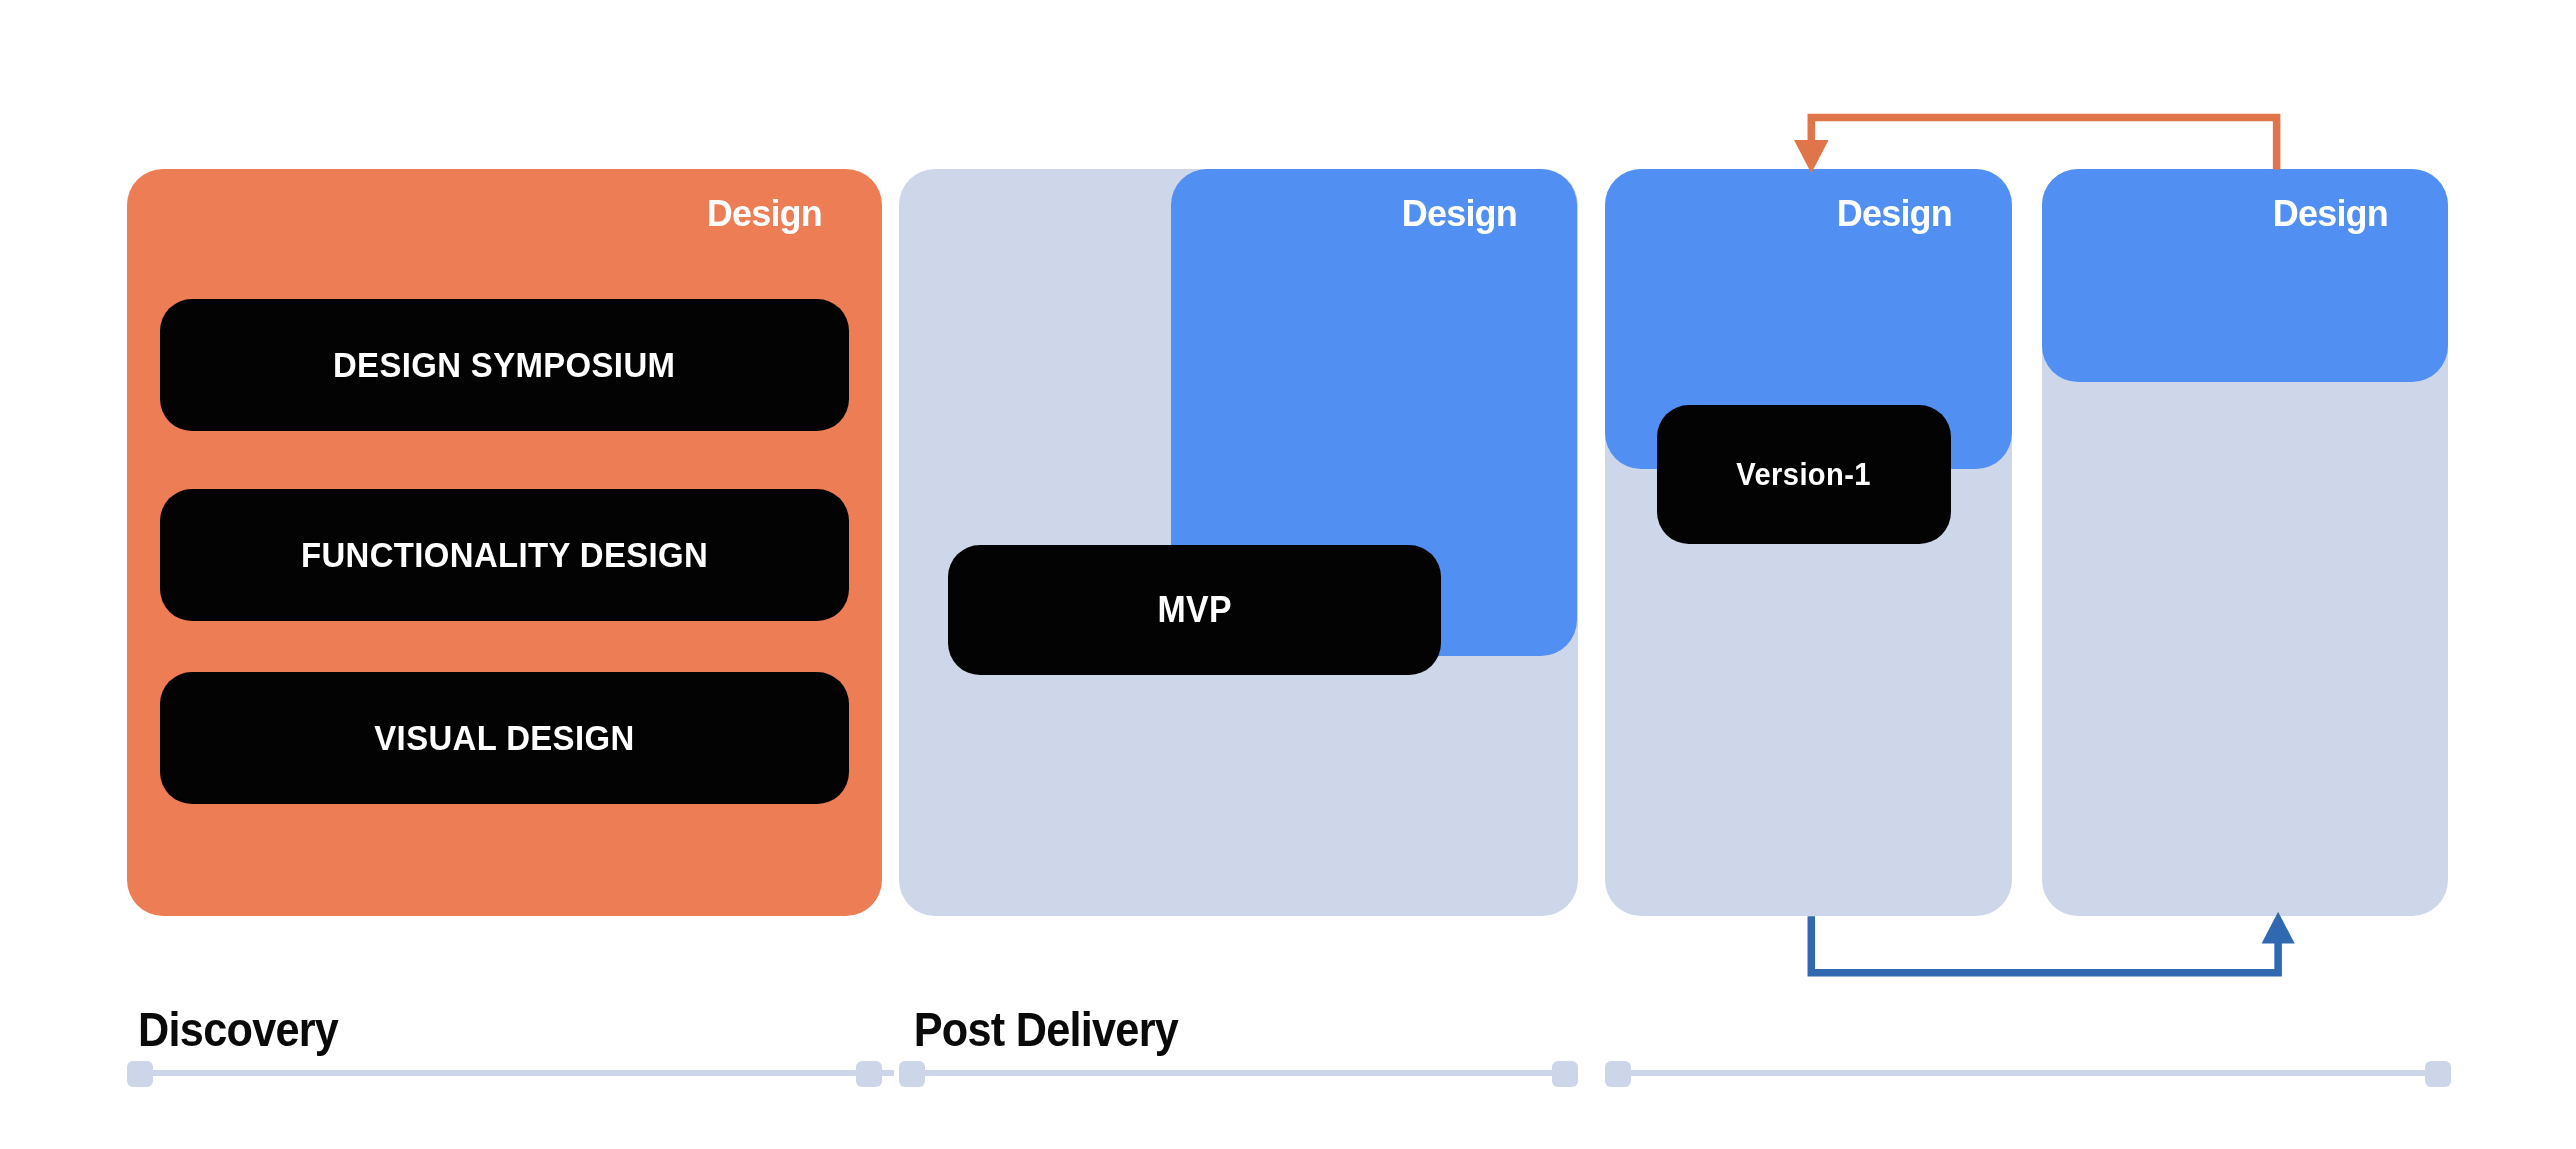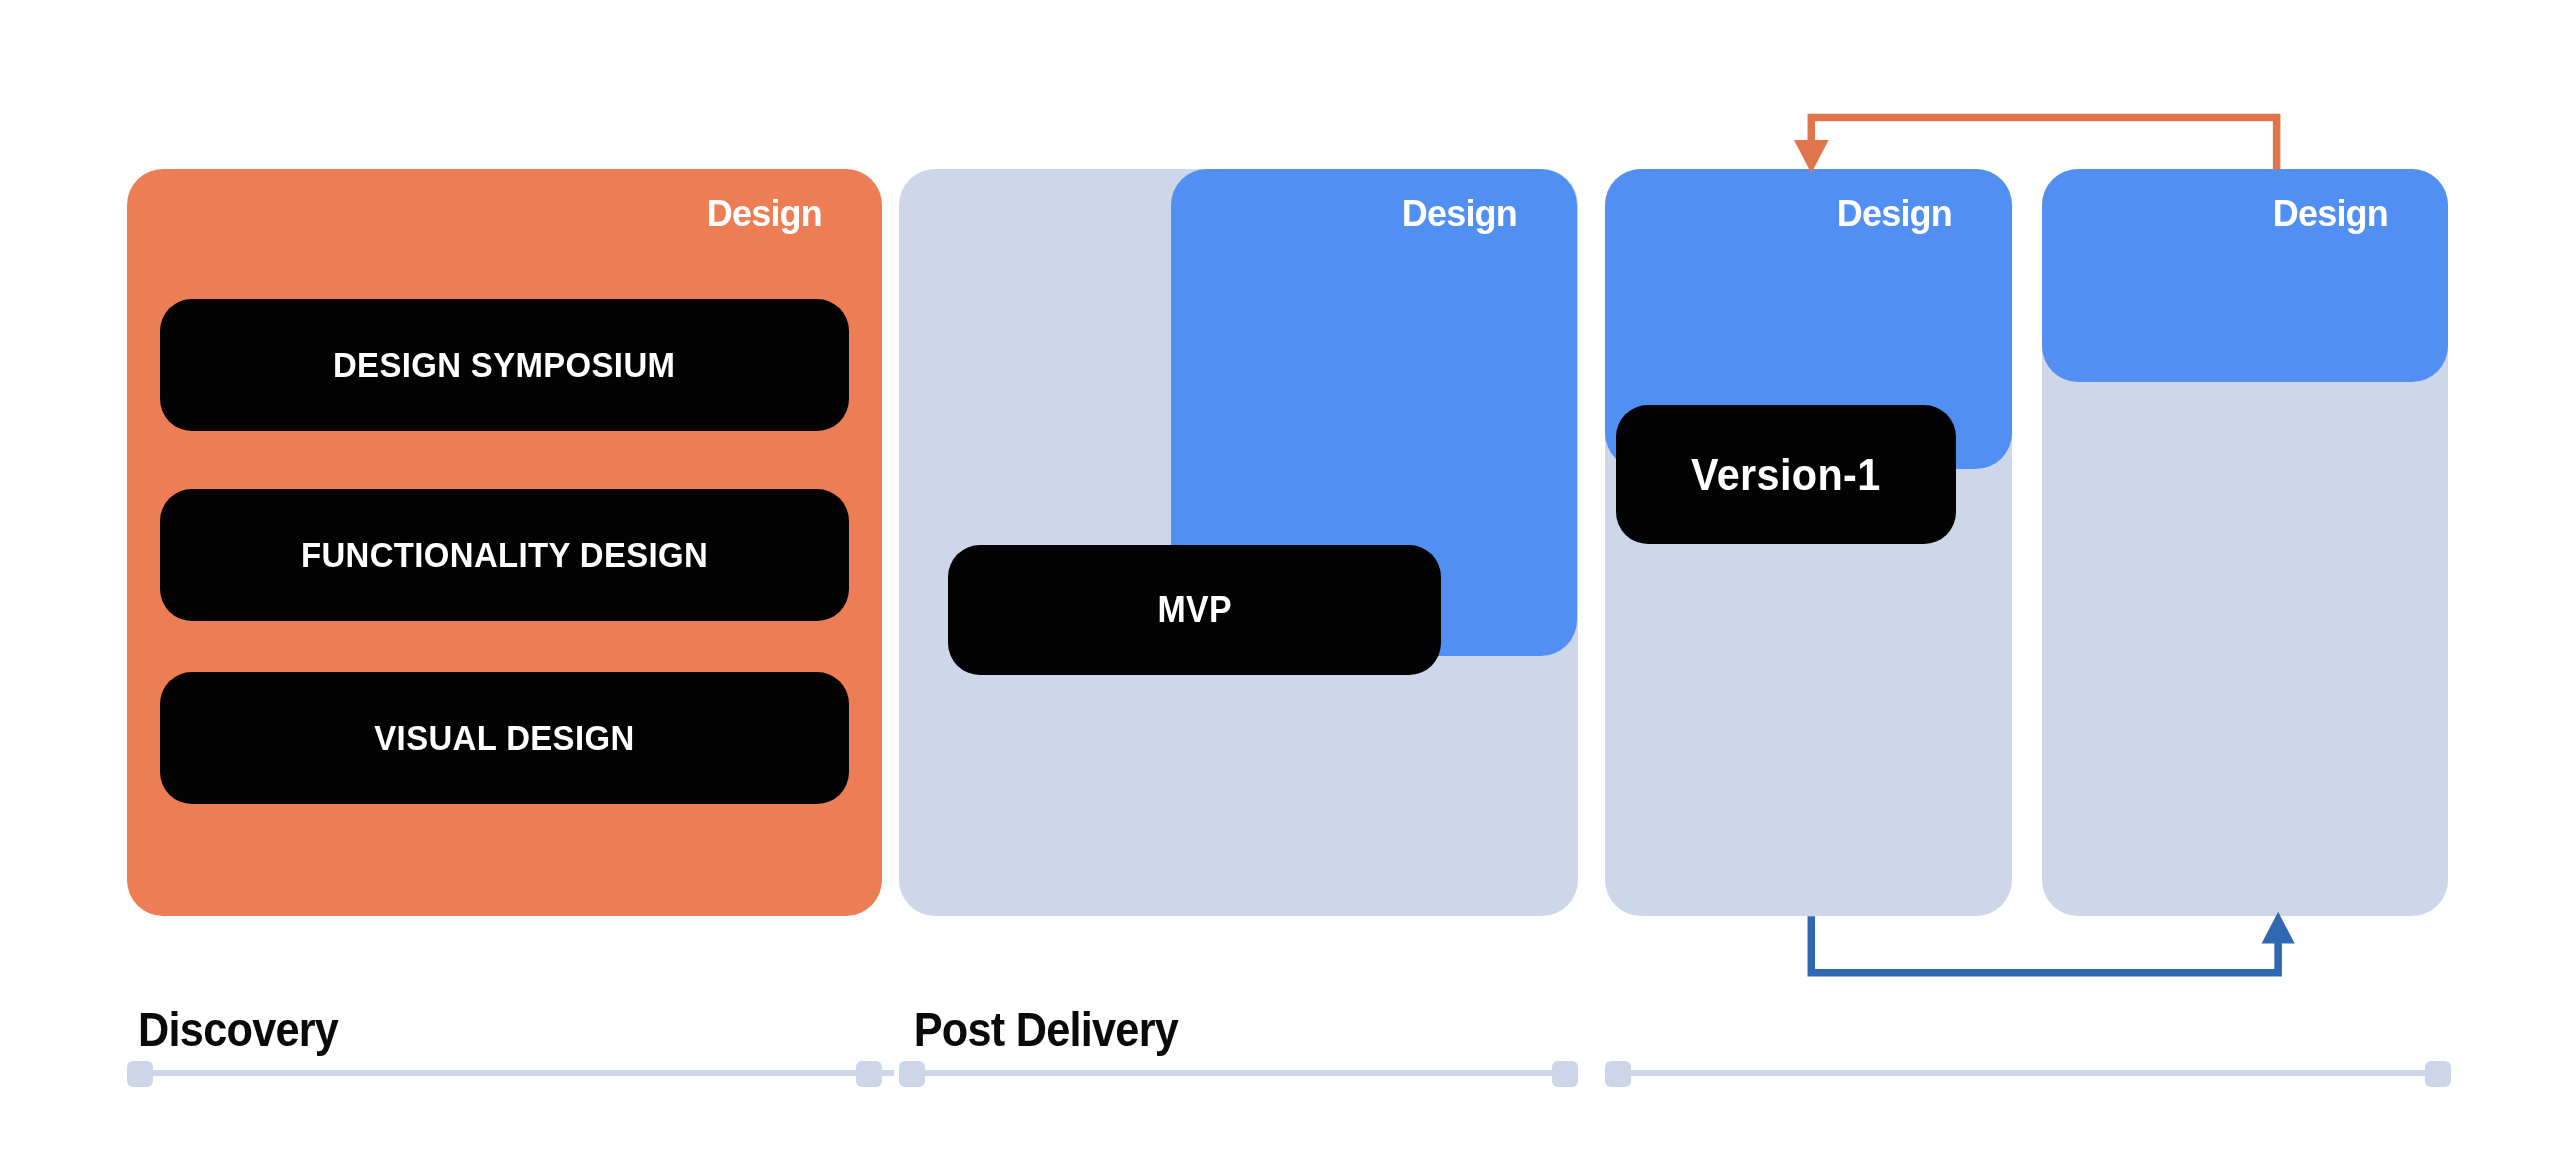--- a/index.html
+++ b/index.html
@@ -85,21 +85,21 @@
     <div class="design-tag"><span class="txt">Design</span></div>
   </div>
   <div class="pill" style="left:948px; top:545px; width:493px; height:130px; font-size:36px;">
     <span class="txt">MVP</span>
   </div>
 
   <div class="box gray" style="left:1605px; top:169px; width:407px; height:747px;"></div>
   <div class="box blue" style="left:1605px; top:169px; width:407px; height:300px;">
     <div class="design-tag"><span class="txt">Design</span></div>
   </div>
-  <div class="pill" style="left:1616px; top:405px; width:340px; height:139px; font-size:44px;">
+  <div class="pill" style="left:1657px; top:405px; width:294px; height:139px; font-size:31px;">
     <span class="txt">Version-1</span>
   </div>
 
   <div class="box gray" style="left:2042px; top:169px; width:406px; height:747px;"></div>
   <div class="box blue" style="left:2042px; top:169px; width:406px; height:213px;">
     <div class="design-tag"><span class="txt">Design</span></div>
   </div>
 
   <svg class="overlay" width="2576" height="1149" viewBox="0 0 3420 1526">
 

